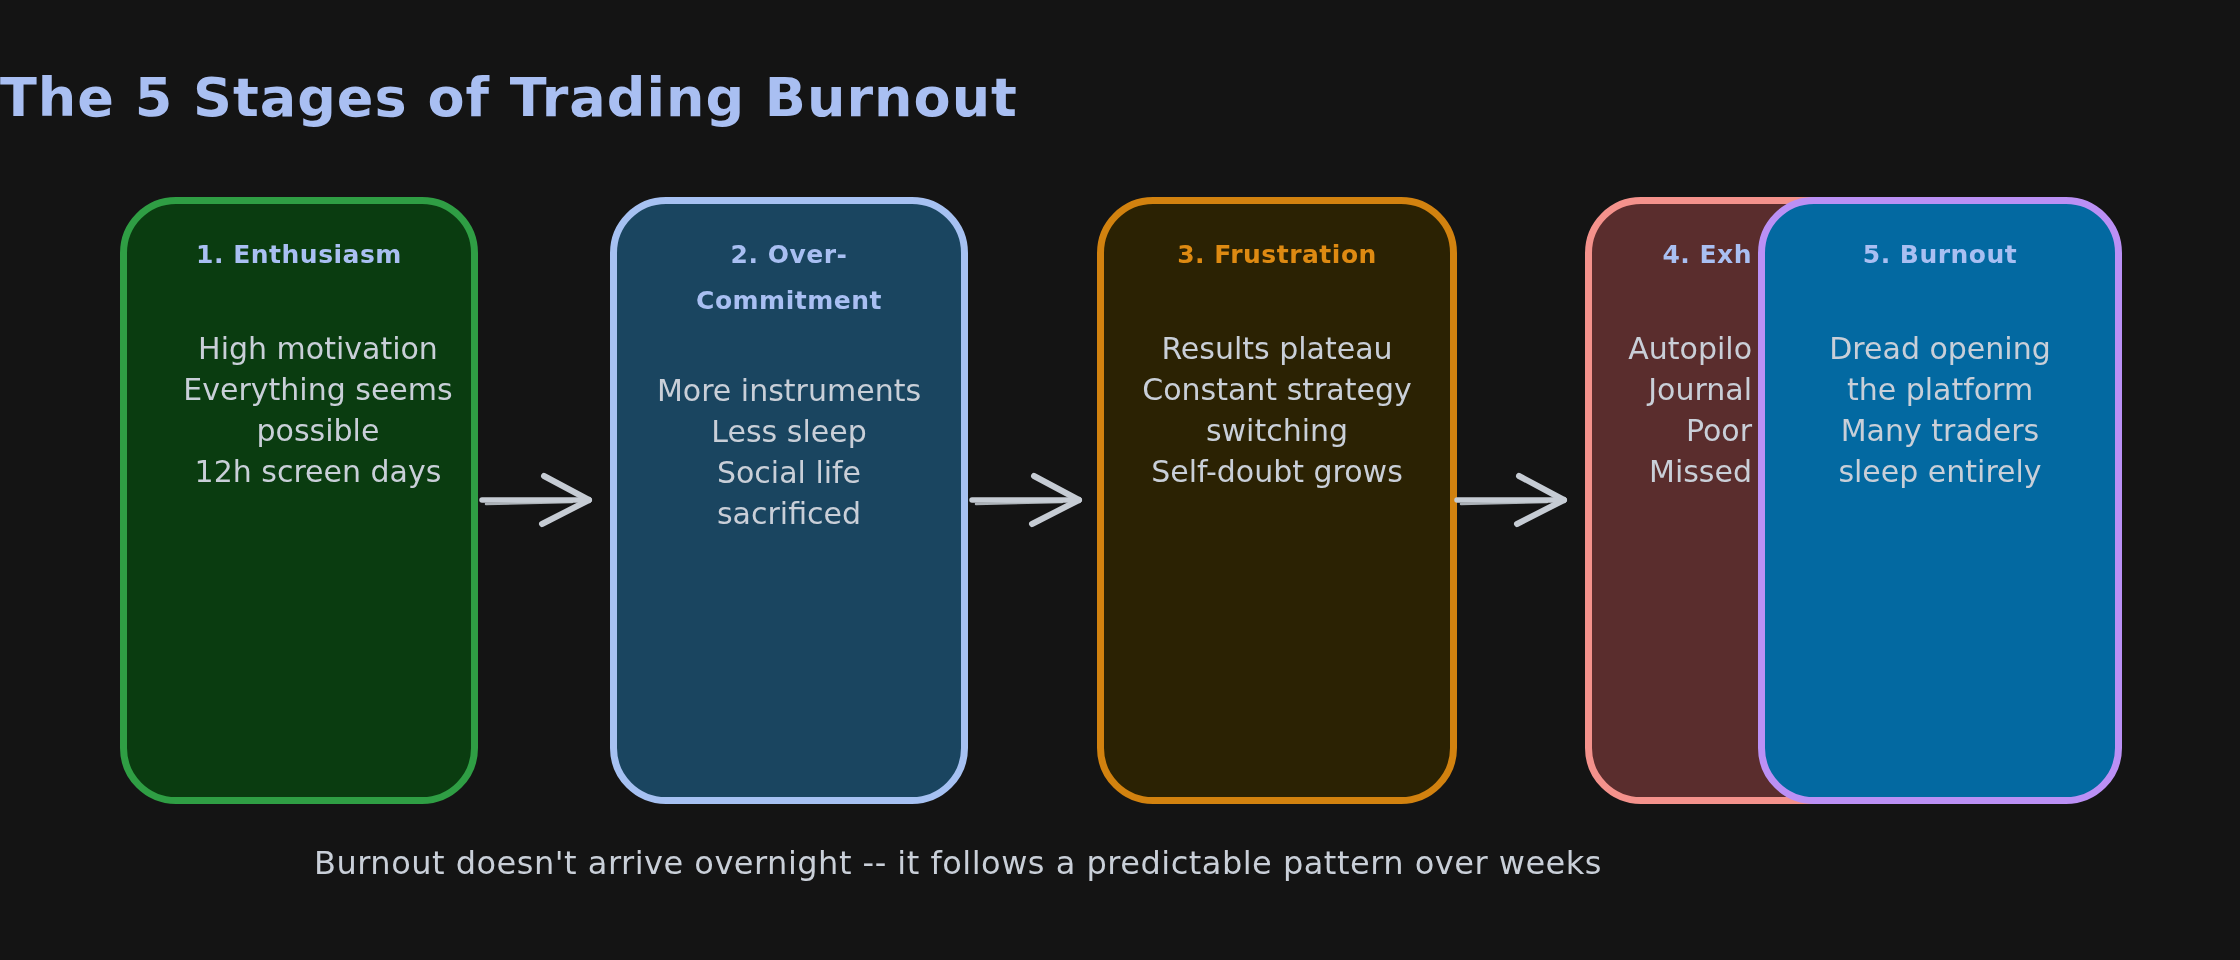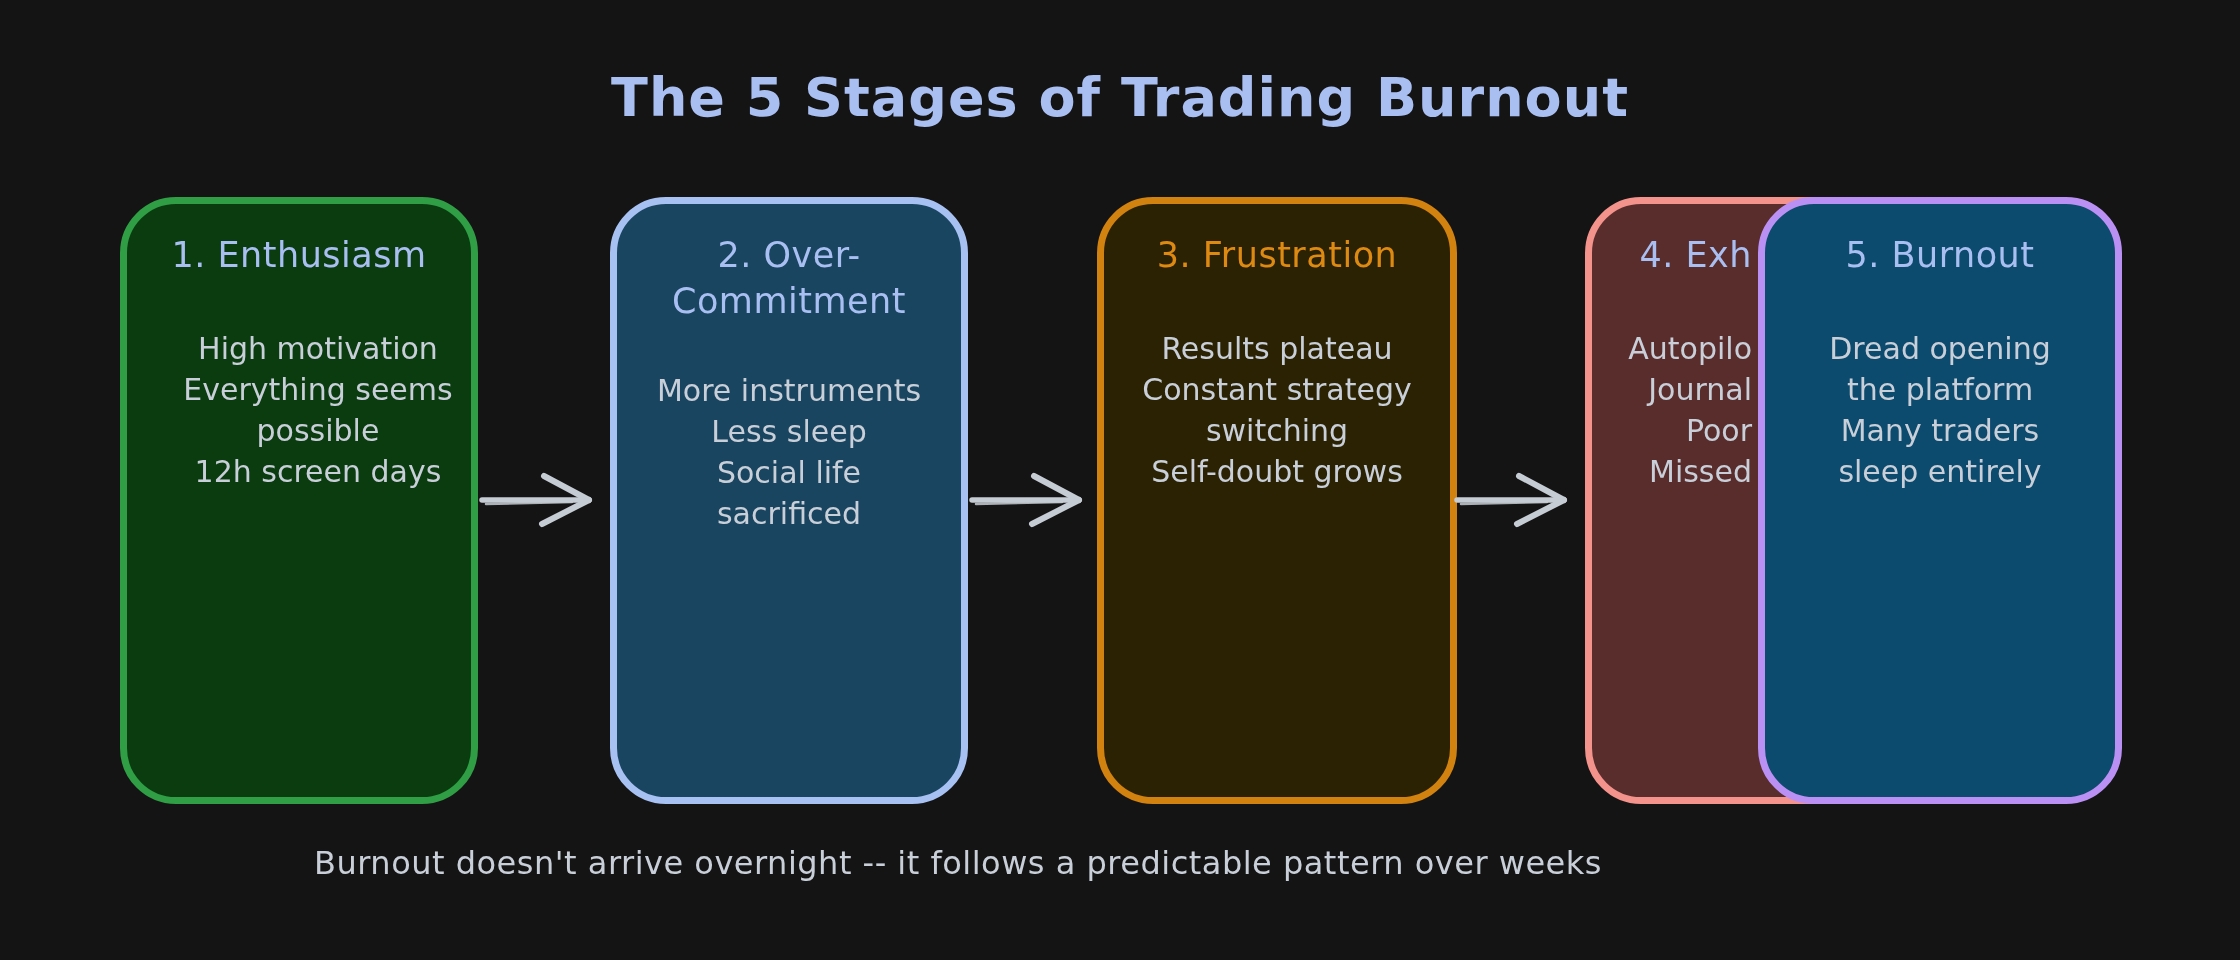--- a/index.html
+++ b/index.html
@@ -6,21 +6,20 @@
   .canvas {
     position: relative;
     width: 2240px;
     height: 960px;
     overflow: hidden;
     font-family: "DejaVu Sans", sans-serif;
   }
   .diagram-title {
     position: absolute;
     top: 66px; left: 0; width: 2240px;
-    text-align: center;
     font-size: 54px;
     font-weight: bold;
     letter-spacing: 1px;
   }
   .caption {
     position: absolute;
     top: 844px; left: 0; width: 1916px;
     text-align: center;
     font-size: 32px;
     letter-spacing: 0.5px;
@@ -30,22 +29,22 @@
     top: 197px;
     height: 607px;
     border-radius: 56px;
     border: 7px solid;
     box-sizing: border-box;
   }
   .card-header {
     position: absolute;
     top: 28px; left: 0; right: 0;
     text-align: center;
-    font-size: 35px;
-    font-weight: normal;
+    font-size: 25px;
+    font-weight: bold;
     line-height: 46px;
     letter-spacing: 0.5px;
   }
   .card-header span { display: block; }
   .card-body {
     position: absolute;
     top: 124px; left: 0; right: 0;
     text-align: center;
     font-size: 30px;
     line-height: 41px;
@@ -143,21 +142,21 @@
       <span>4. Exh</span>
     </div>
     <div class="card-body" style="color: rgb(201, 207, 216);">
       <span class="bline">Autopilo</span>
       <span class="bline">Journal</span>
       <span class="bline">Poor</span>
       <span class="bline">Missed</span>
     </div>
   </div>
 
-  <div class="card card-burnout" style="left: 1758px; width: 364px; background-color: #0c4a6e; border-color: rgb(187, 144, 245);">
+  <div class="card card-burnout" style="left: 1758px; width: 364px; background-color: #0369a1; border-color: rgb(187, 144, 245);">
     <div class="card-header" style="color: rgb(169, 191, 242);">
       <span>5. Burnout</span>
     </div>
     <div class="card-body" style="color: rgb(201, 207, 216);">
       <span class="bline">Dread opening</span>
       <span class="bline">the platform</span>
       <span class="bline">Many traders</span>
       <span class="bline">sleep entirely</span>
     </div>
   </div>

